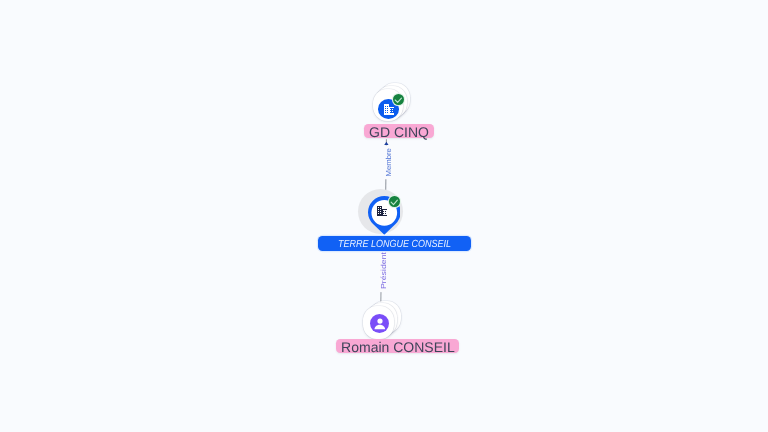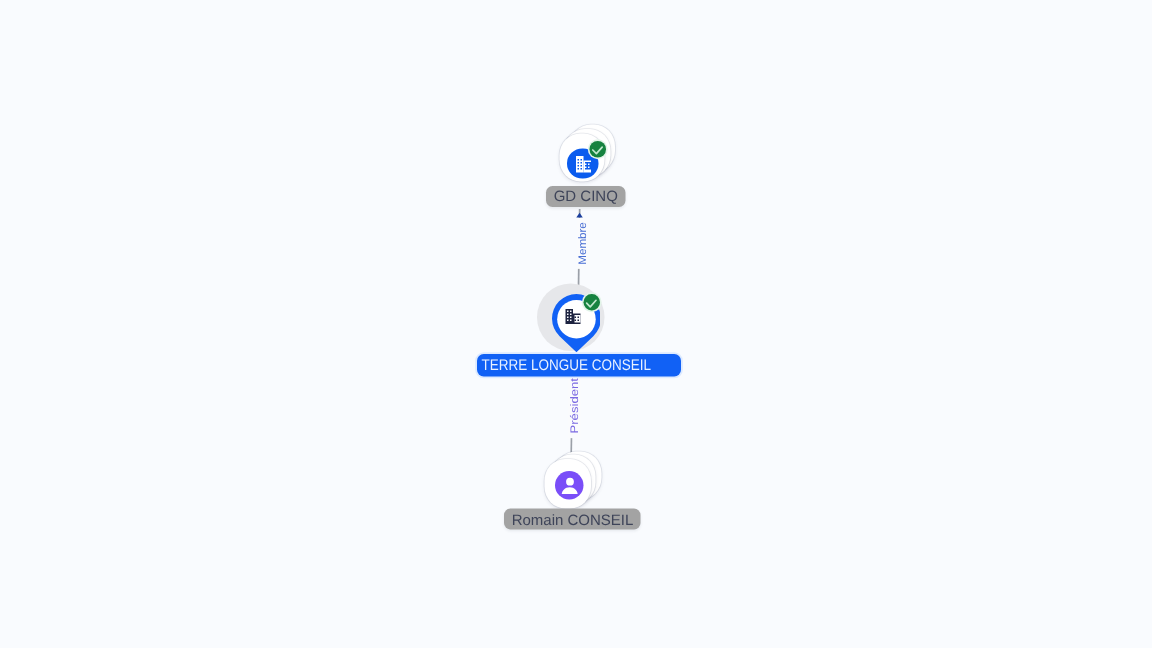--- a/index.html
+++ b/index.html
@@ -31,26 +31,26 @@
        background:#ffffff;display:flex;align-items:center;justify-content:center;}
 
   
   .badge{position:absolute;border-radius:50%;background:#16823f;
         display:flex;align-items:center;justify-content:center;
         box-shadow:0 0 0 1.1px #e2f3e8;}
 
   
   .pill{position:absolute;display:flex;align-items:center;justify-content:center;
         white-space:nowrap;border-radius:5px;}
-  .pill-plain{background:#a3a3a3;color:#3e4459;font-size:10px;
+  .pill-plain{background:#f9a8d4;color:#3e4459;font-size:14px;
         box-shadow:0 1px 2px rgba(60,64,90,.10);padding:0 4.8px;height:13.9px;border-radius:4.3px;}
   .pill-plain > span{display:inline-block;transform:translateY(1.15px);}
   .pill-selected{background:#1161f5;color:#e8f1ff;font-size:10.3px;
-        box-shadow:0 0 0 1.2px #ddeaff;height:14.8px;justify-content:flex-start;padding-left:3px;
-        border-radius:4.5px;}
+        box-shadow:0 0 0 1.2px #ddeaff;height:14.8px;justify-content:flex-start;padding-left:20px;
+        border-radius:4.5px;font-style:italic;}
 
   svg{display:block;}
   .bicon{position:absolute;width:10.5px;height:10.5px;}
   .ib{position:absolute;display:block;}
 </style>
 </head>
 <body>
 
 <div id="canvas">
 

